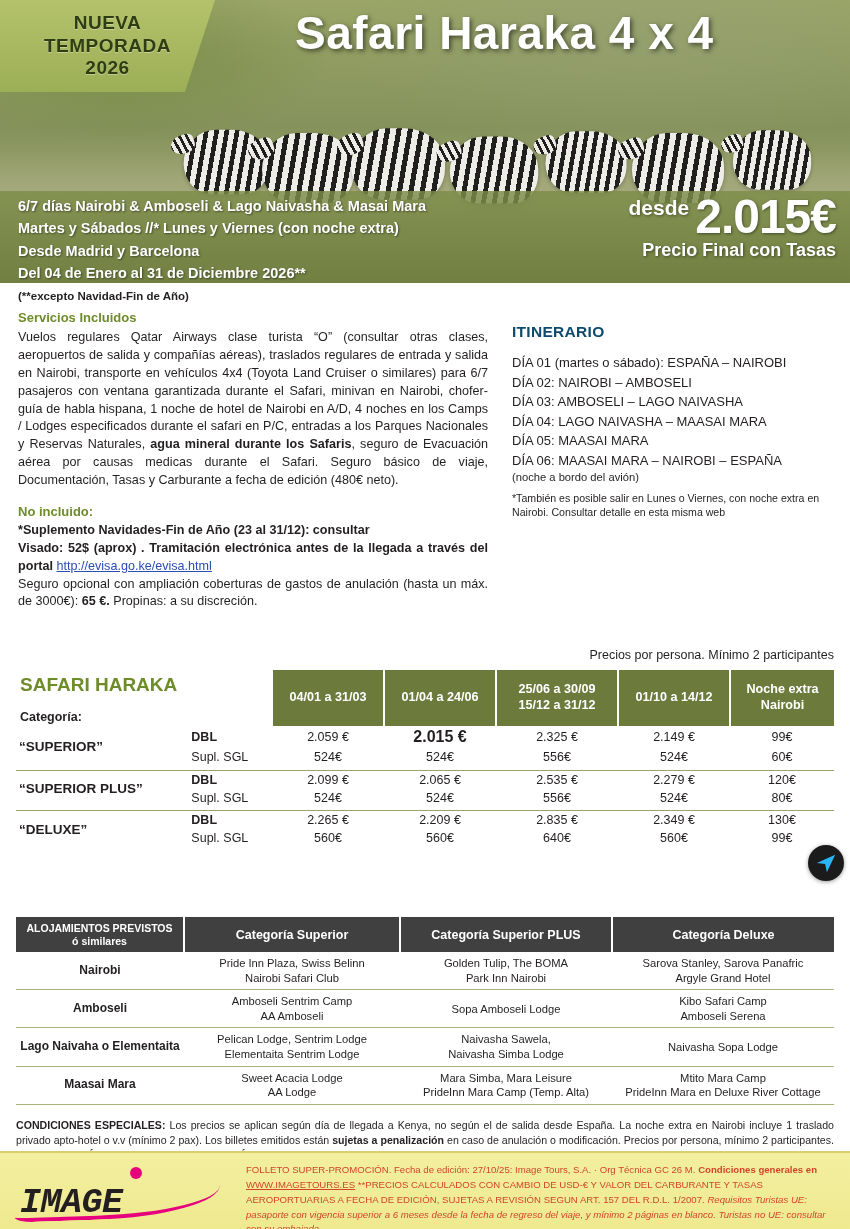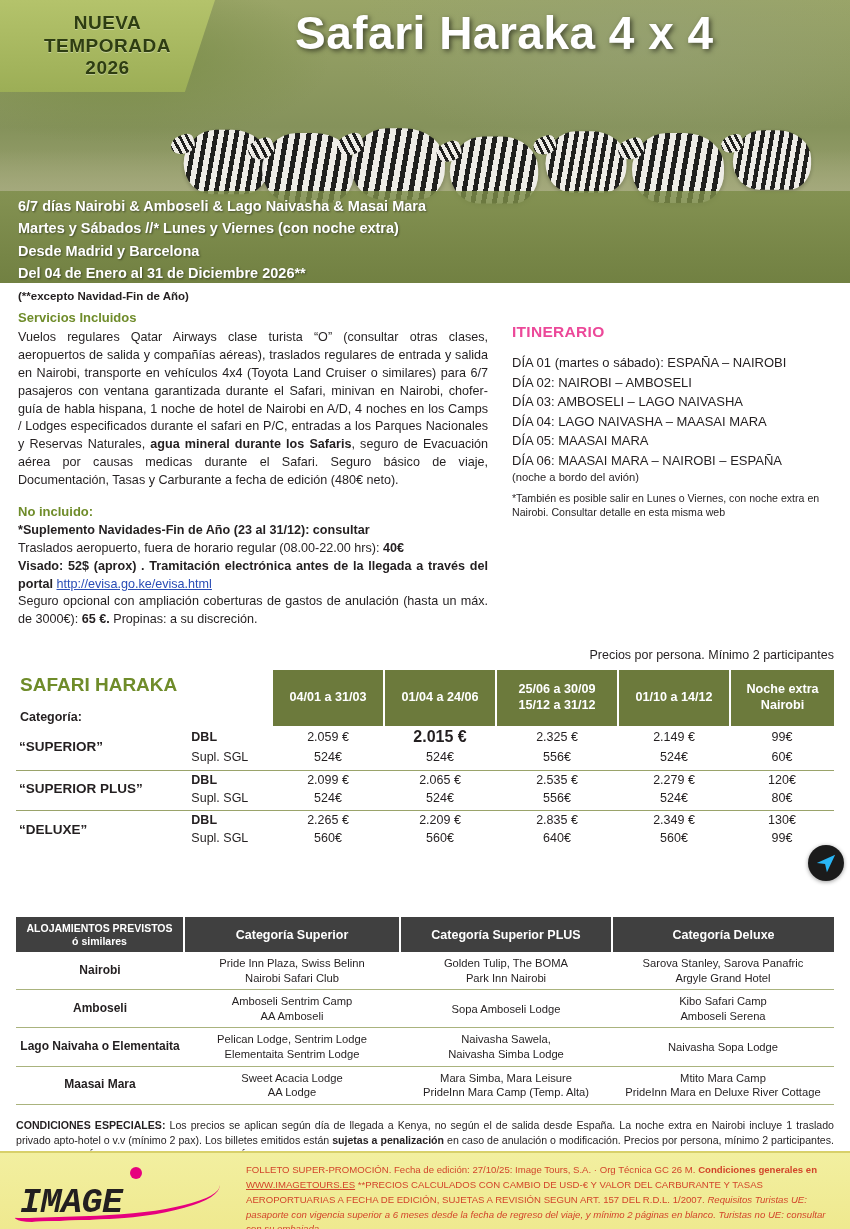--- a/index.html
+++ b/index.html
@@ -109,21 +109,21 @@
   .except-note {
     position:absolute; left:18px; top:290px;
     font-size: 11.5px; font-weight:bold; color:#231f20;
   }
   .col-left { position:absolute; left:18px; top:310px; width:470px; }
   .col-right { position:absolute; left:512px; top:323px; width:325px; }
 
   .sec-title {
     color:#6f8c2a; font-weight:bold; font-size:13px; margin-bottom:4px;
   }
-  .sec-title.big { font-size:15.5px; color:#ec4899; letter-spacing:.3px; }
+  .sec-title.big { font-size:15.5px; color:#0c4a6e; letter-spacing:.3px; }
   .body-text {
     font-size: 12.6px; line-height: 1.42; text-align: justify; color:#231f20;
   }
   .body-text b { font-weight:bold; }
   .no-incluido-title { color:#6f8c2a; font-weight:bold; font-size:13px; margin:14px 0 3px; }
   .link { color:#2a4db5; text-decoration: underline; }
 
   .itin-line { font-size: 13px; line-height: 1.5; color:#231f20; }
   .itin-small { font-size: 11.2px; line-height:1.35; color:#231f20; }
   .itin-note { font-size: 10.6px; line-height:1.35; color:#231f20; margin-top:6px; }
@@ -249,35 +249,38 @@
 
   <div class="hero-title">Safari Haraka 4 x 4</div>
 
   <div class="hero-strip">
     <div class="hero-strip-left">
       <div class="l1">6/7 días   Nairobi &amp; Amboseli &amp; Lago Naivasha &amp; Masai Mara</div>
       <div>Martes y Sábados  //* Lunes y Viernes (con noche extra)</div>
       <div>Desde Madrid y Barcelona</div>
       <div>Del 04 de Enero al 31 de Diciembre 2026**</div>
     </div>
+    <div class="hero-strip-right">
+      <span class="desde-word">desde</span><span class="price-big">2.015€</span>
+      <span class="price-final">Precio Final con Tasas</span>
+    </div>
   </div>
 </div>
 
 <div class="except-note">(**excepto Navidad-Fin de Año)</div>
 
 <div class="col-left">
   <div class="sec-title">Servicios Incluidos</div>
   <div class="body-text">
     <span>Vuelos regulares Qatar Airways clase turista “O” (consultar otras clases, aeropuertos de salida y compañías aéreas), traslados regulares de entrada y salida en Nairobi, transporte en vehículos 4x4 (Toyota Land Cruiser o similares) para 6/7 pasajeros con ventana garantizada durante el Safari, minivan en Nairobi, chofer-guía de habla hispana, 1 noche de hotel de Nairobi en A/D, 4 noches en los Camps / Lodges especificados durante el safari en P/C, entradas a los Parques Nacionales y Reservas Naturales, </span><b>agua mineral durante los Safaris</b><span>, seguro de Evacuación aérea por causas medicas durante el Safari. Seguro básico de viaje, Documentación, Tasas y Carburante a fecha de edición  (480€ neto).</span>
   </div>
 
   <div class="no-incluido-title">No incluido:</div>
   <div class="body-text">
     <div><b>*Suplemento Navidades-Fin de Año (23 al 31/12): consultar</b></div>
-    <div><span>Traslados aeropuerto, fuera de horario regular (08.00-22.00 hrs): </span><b>40€</b></div>
     <div><b>Visado: 52$ (aprox) .  Tramitación electrónica antes de la llegada a través del portal </b><a class="link" href="#">http://evisa.go.ke/evisa.html</a></div>
     <div><span>Seguro opcional con ampliación coberturas de gastos de anulación (hasta un máx. de 3000€): </span><b>65 €.</b><span>  Propinas: a su discreción.</span></div>
   </div>
 </div>
 
 <div class="col-right">
   <div class="sec-title big">ITINERARIO</div>
   <div style="height:8px"></div>
   <div class="itin-line">DÍA 01 (martes o sábado): ESPAÑA – NAIROBI</div>
   <div class="itin-line">DÍA 02: NAIROBI – AMBOSELI</div>

